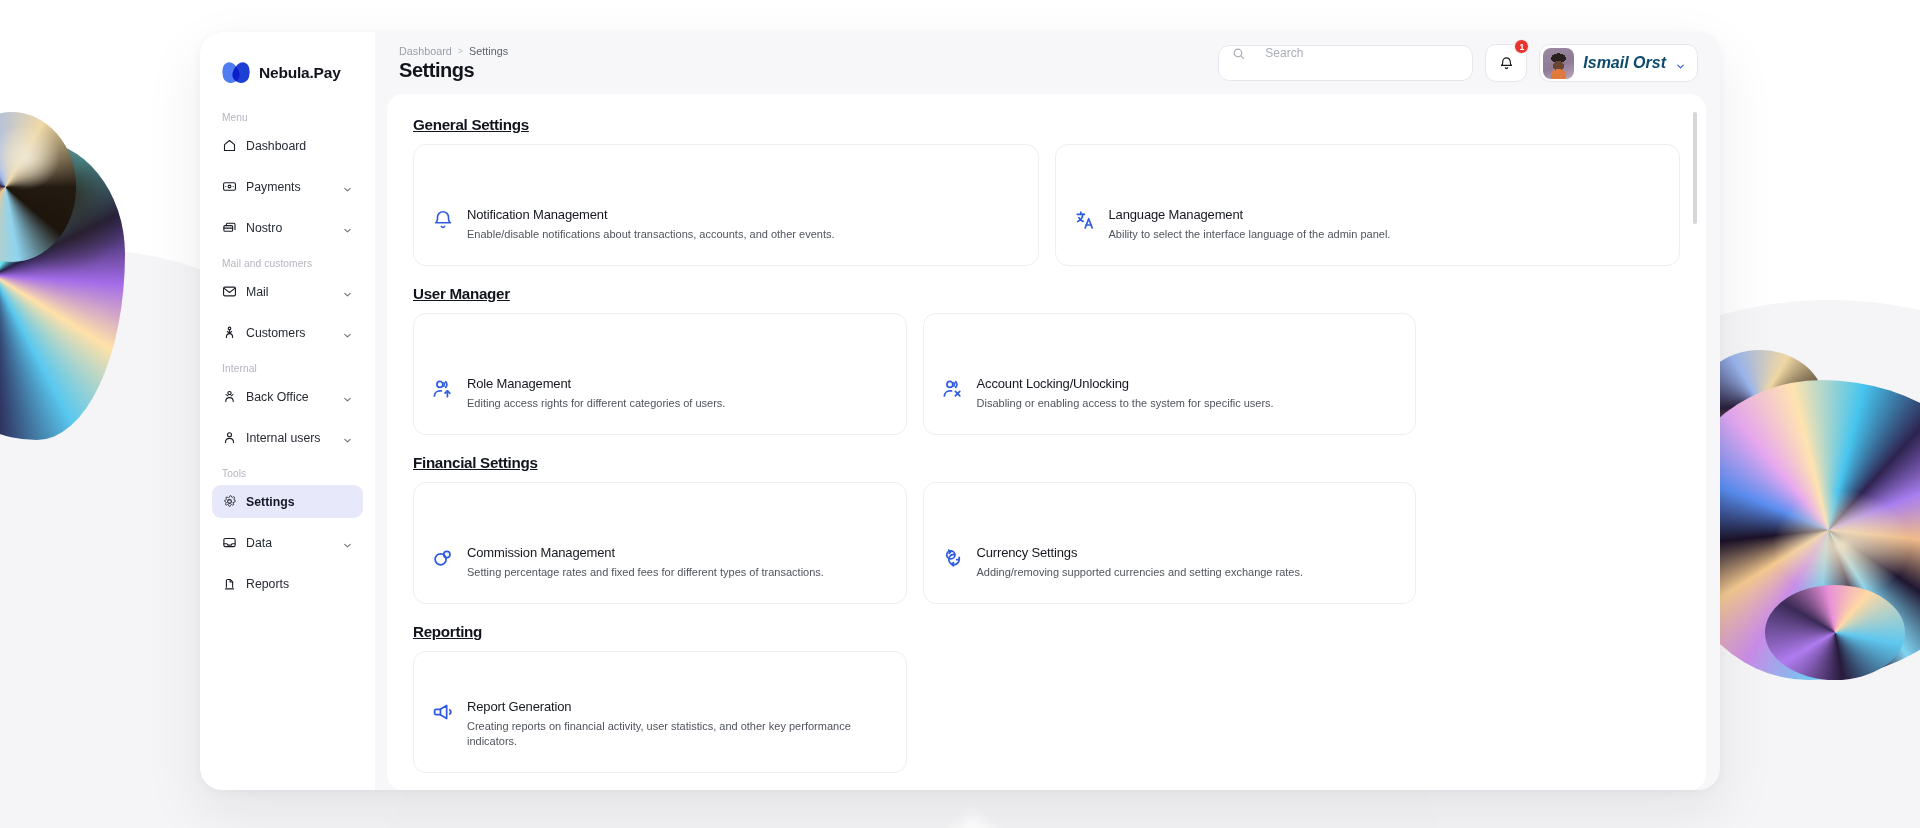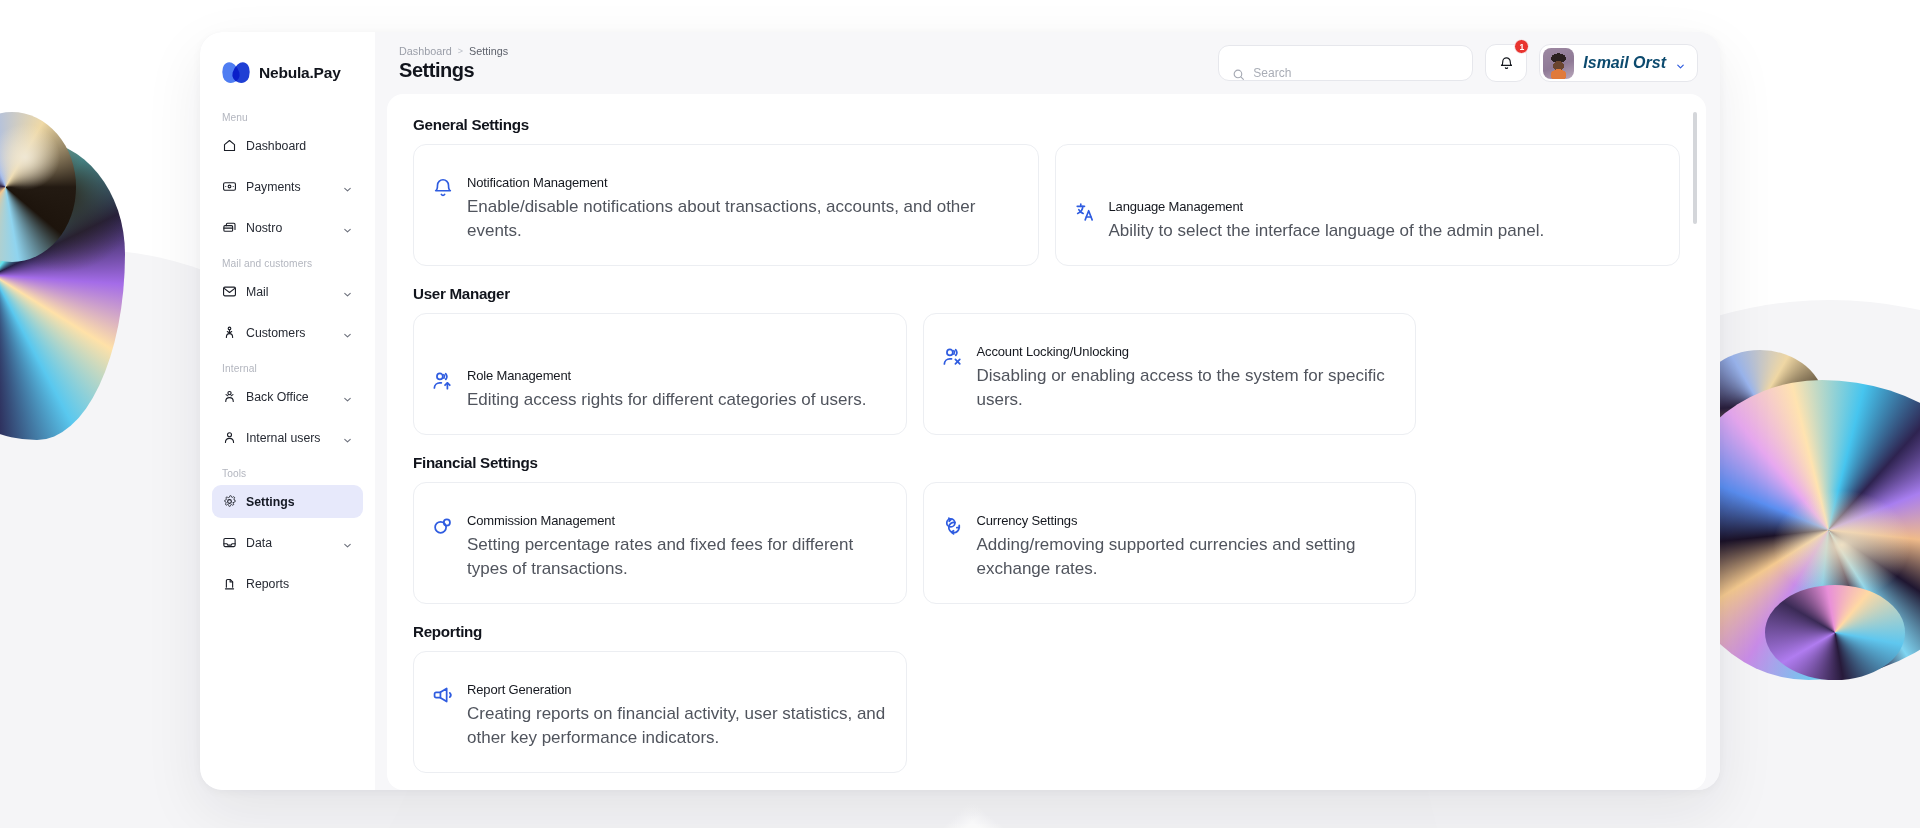--- a/index.html
+++ b/index.html
@@ -126,21 +126,21 @@
   }
   .crumb-wrap { display:flex; flex-direction:column; gap:2px; }
   .breadcrumb { display:flex; align-items:center; gap:6px; font-size:10.8px; color:#9a9ea8; }
   .breadcrumb .crumb-current { color:#5e626c; }
   .breadcrumb .sep { color:#bcc0c8; font-size:9px; }
   .page-title { font-size:20px; font-weight:700; color:#11141c; letter-spacing:-.45px; }
 
   .top-right { display:flex; align-items:center; gap:12px; }
   .search-box {
     width:255px; height:36px; border:1px solid #e6e7ec; border-radius:11px;
-    background:#fff; display:flex; align-items:flex-end; gap:8px; padding:0 13px;
+    background:#fff; display:flex; align-items:flex-start; gap:20px; padding:0 13px;
   }
   .search-box .ic { width:13px; height:13px; color:#a5a9b3; flex:0 0 13px; }
   .search-input {
     border:0; outline:0; background:transparent; font-size:12px;
     color:#33373f; width:100%; font-family:"Liberation Sans", sans-serif;
   }
   .search-input::placeholder { color:#a9adb6; }
 
   .bell-btn {
     width:42px; height:38px; border:1px solid #e6e7ec; border-radius:11px;
@@ -171,36 +171,36 @@
   .user-chip .chev { width:11px; height:11px; color:#2f5ce0; flex:0 0 11px; }
 
   
   .panel-wrap { flex:1; padding:0 14px 0 12px; min-height:0; }
   .panel {
     background:#fff; border-radius:16px; height:100%;
     padding:22px 26px 0 26px; position:relative; overflow:hidden;
   }
   .section-title {
     font-size:15.2px; font-weight:700; color:#11141c;
-    letter-spacing:-.3px; margin:0 0 11px 0;
+    letter-spacing:-.3px; margin:0 0 11px 0;text-decoration:underline;
   }
   .section + .section { margin-top:19px; }
   .cards { display:flex; gap:16px; }
   .card {
     flex:1 1 0; min-width:0; height:122px;
     border:1px solid #eceef2; border-radius:13px;
     background:#fff; padding:0 18px; cursor:pointer;
     display:flex; align-items:flex-end; position:relative;
   }
   .card.selected { background:#eef0fd; border-color:#e2e5fb; }
   .card-body { display:flex; gap:13px; padding-bottom:22px; width:100%; }
   .card-ic { width:22px; height:22px; flex:0 0 22px; color:#2f5ce0; margin-top:2px; }
   .card-text { min-width:0; }
   .card-title { font-size:13px; color:#15181f; margin-bottom:5px; letter-spacing:-.15px; }
-  .card-desc { font-size:17px; color:#50545d; line-height:1.42; }
+  .card-desc { font-size:11px; color:#50545d; line-height:1.42; }
 
   .grid-2 .card { flex:0 0 calc((100% - 16px) / 2 * 0.789); }
   .grid-3 .card { flex:1 1 0; }
 
   
   .cursor-dot {
     position:absolute; width:26px; height:26px; border-radius:50%;
     background:rgba(120,120,124,.55);
     display:flex; align-items:center; justify-content:center;
     pointer-events:none; z-index:30;

